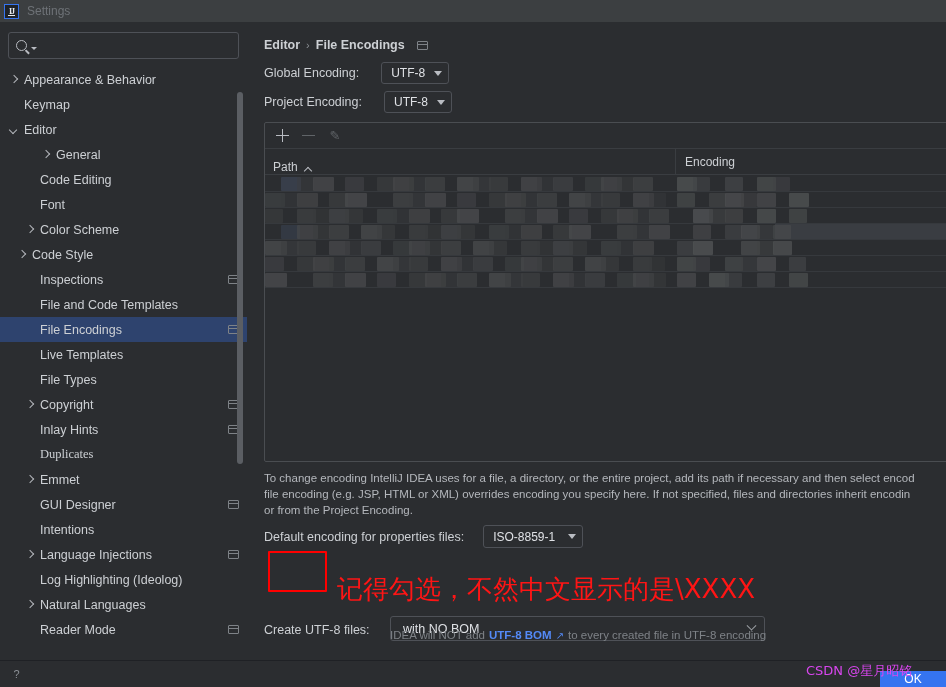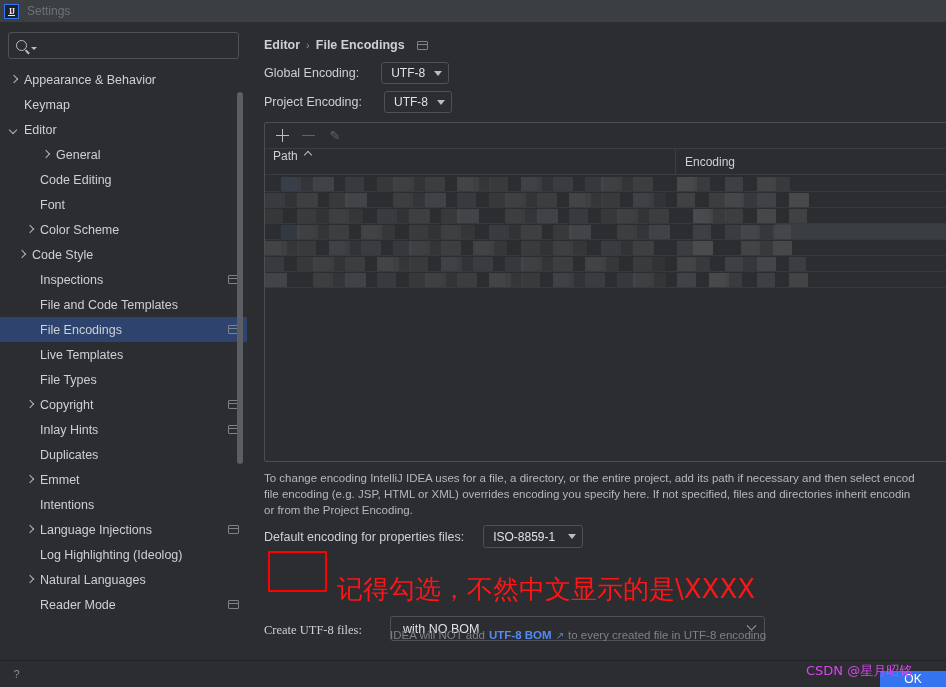--- a/index.html
+++ b/index.html
@@ -136,38 +136,38 @@
   .ic-plus::after { left: 11px; top: 4.5px; width: 1.3px; height: 13px; }
   .ic-minus::before {
     content: ""; position: absolute; left: 5px; top: 10.5px; width: 13px; height: 1.3px;
     background: #606468;
   }
   .ic-pencil { color: #606468; font-size: 13px; display: flex; align-items: center; justify-content: center; }
   .thead {
     height: 26px; display: flex; align-items: center;
     border-bottom: 1px solid #3a3d41; font-size: 12px; color: #cdd0d4;
   }
-  .th-path { width: 410px; padding-left: 8px; display: flex; align-items: flex-start; gap: 7px; height: 100%; }
+  .th-path { width: 410px; padding-left: 8px; display: flex; align-items: flex-end; gap: 7px; height: 100%; }
   .th-enc  { flex: 1; padding-left: 9px; border-left: 1px solid #3a3d41; height: 100%; display: flex; align-items: center; }
   .sort-caret {
     width: 6px; height: 6px; border-left: 1.3px solid #b9bcc2; border-top: 1.3px solid #b9bcc2;
     transform: rotate(45deg); margin-top: 3px;
   }
   .tbody { position: relative; height: 286px; }
   .row-line { position: absolute; left: 0; right: 0; height: 1px; background: #36393d; }
   .censor { position: absolute; border-radius: 1px; }
 
   
   .desc {
     position: absolute; left: 17px; top: 448px; width: 740px;
     font-size: 11.5px; line-height: 16px; color: #b4b7bc; white-space: nowrap;
   }
 
   
-  .bottom-label { position: absolute; font-size: 12.5px; color: #cdd0d4; font-family: Liberation Serif, serif; }
+  .bottom-label { position: absolute; font-size: 12.5px; color: #cdd0d4; }
   .checkbox {
     width: 15px; height: 15px; border-radius: 3px; background: #3574f0;
     display: flex; align-items: center; justify-content: center; flex: none;
   }
   .check-mark {
     width: 7px; height: 4px; border-left: 2px solid #fff; border-bottom: 2px solid #fff;
     transform: rotate(-45deg) translate(0px,-1px);
   }
   .redbox {
     position: absolute; border: 2.5px solid #ff0000; border-radius: 1px;
@@ -288,25 +288,30 @@
           <span class="tree-label" style="margin-left: 4px;">Copyright</span>
           <span class="proj-badge"></span>
         </div>
         <div class="tree-item" style="padding-left: 24px;">
           <span class="arrow"></span>
           <span class="tree-label" style="margin-left: 4px;">Inlay Hints</span>
           <span class="proj-badge"></span>
         </div>
         <div class="tree-item" style="padding-left: 24px;">
           <span class="arrow"></span>
-          <span class="tree-label" style="margin-left: 4px;">Duplicates</span>
+          <span class="tree-label" style="margin-left: 4px; font-family: Liberation Serif, serif;">Duplicates</span>
         </div>
         <div class="tree-item" style="padding-left: 24px;">
           <span class="arrow right"></span>
           <span class="tree-label" style="margin-left: 4px;">Emmet</span>
+        </div>
+        <div class="tree-item" style="padding-left: 24px;">
+          <span class="arrow"></span>
+          <span class="tree-label" style="margin-left: 4px;">GUI Designer</span>
+          <span class="proj-badge"></span>
         </div>
         <div class="tree-item" style="padding-left: 24px;">
           <span class="arrow"></span>
           <span class="tree-label" style="margin-left: 4px;">Intentions</span>
         </div>
         <div class="tree-item" style="padding-left: 24px;">
           <span class="arrow right"></span>
           <span class="tree-label" style="margin-left: 4px;">Language Injections</span>
           <span class="proj-badge"></span>
         </div>

